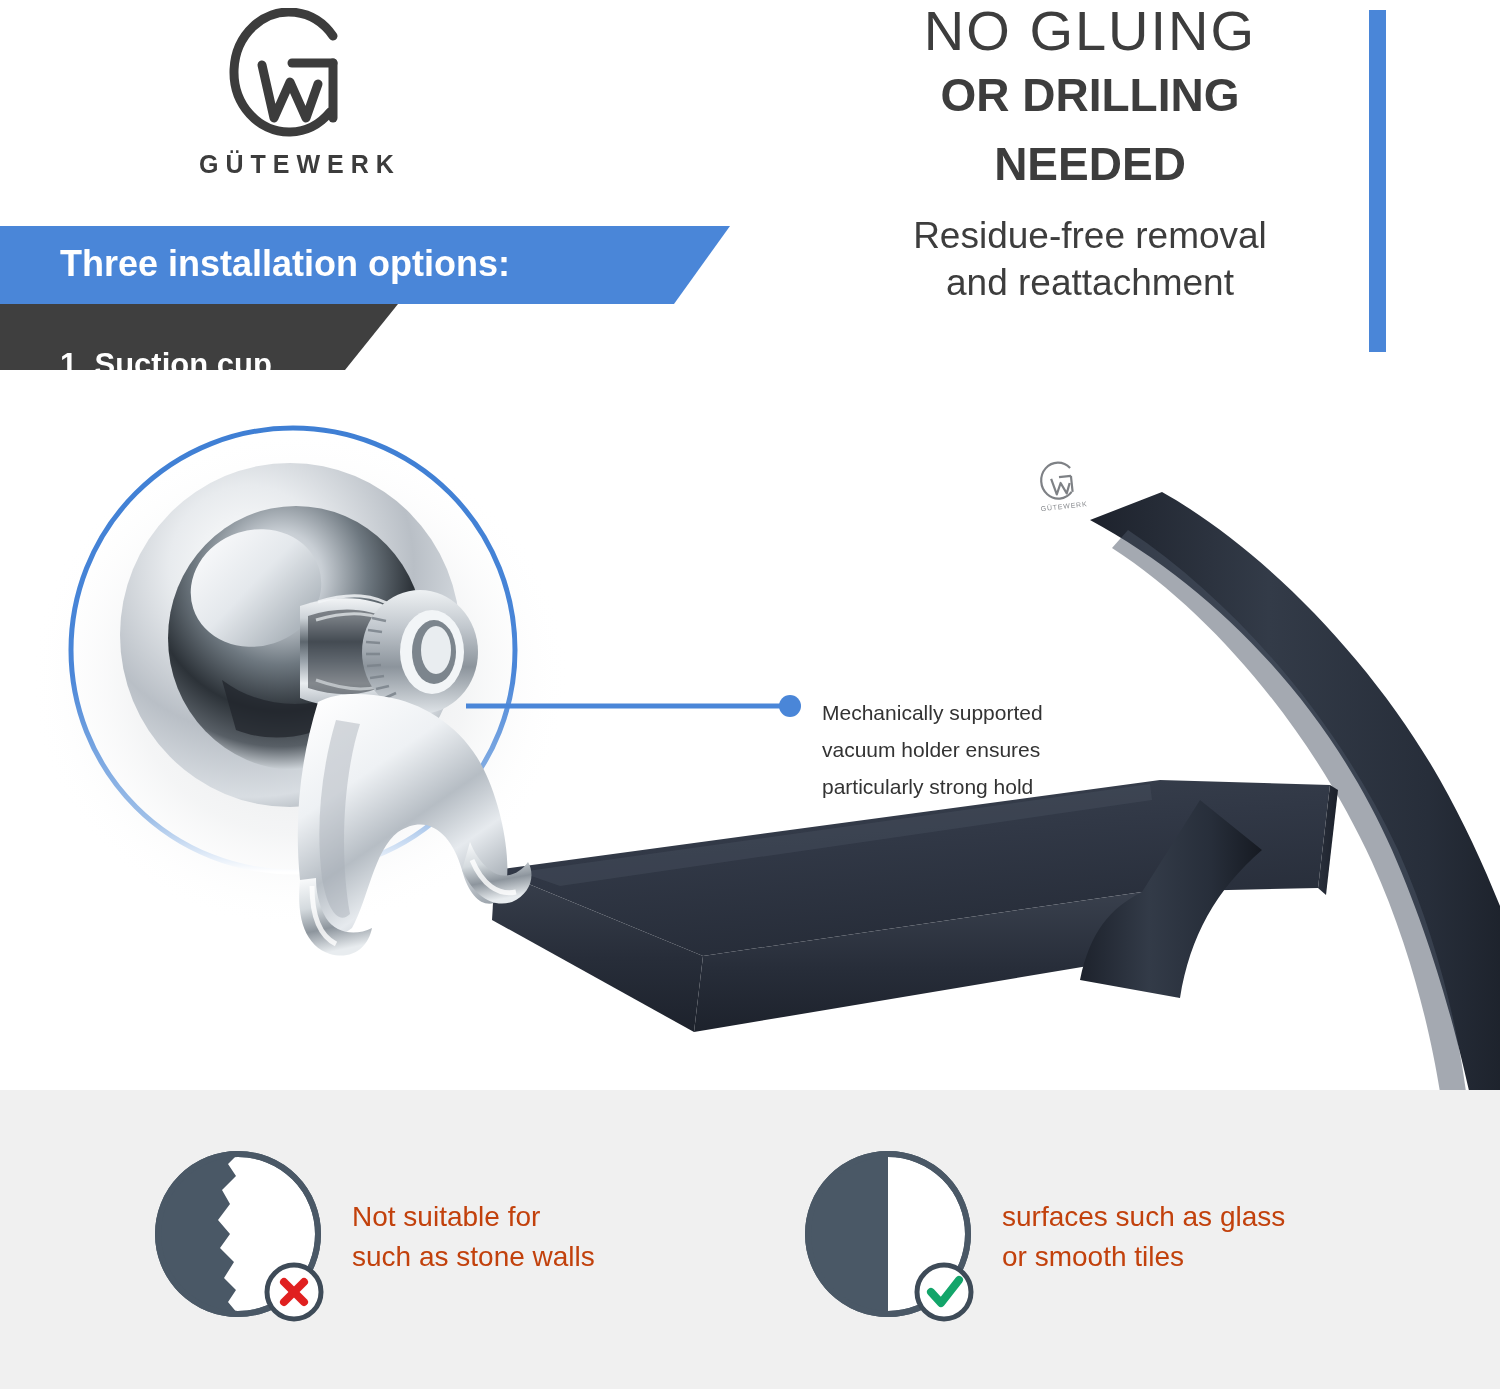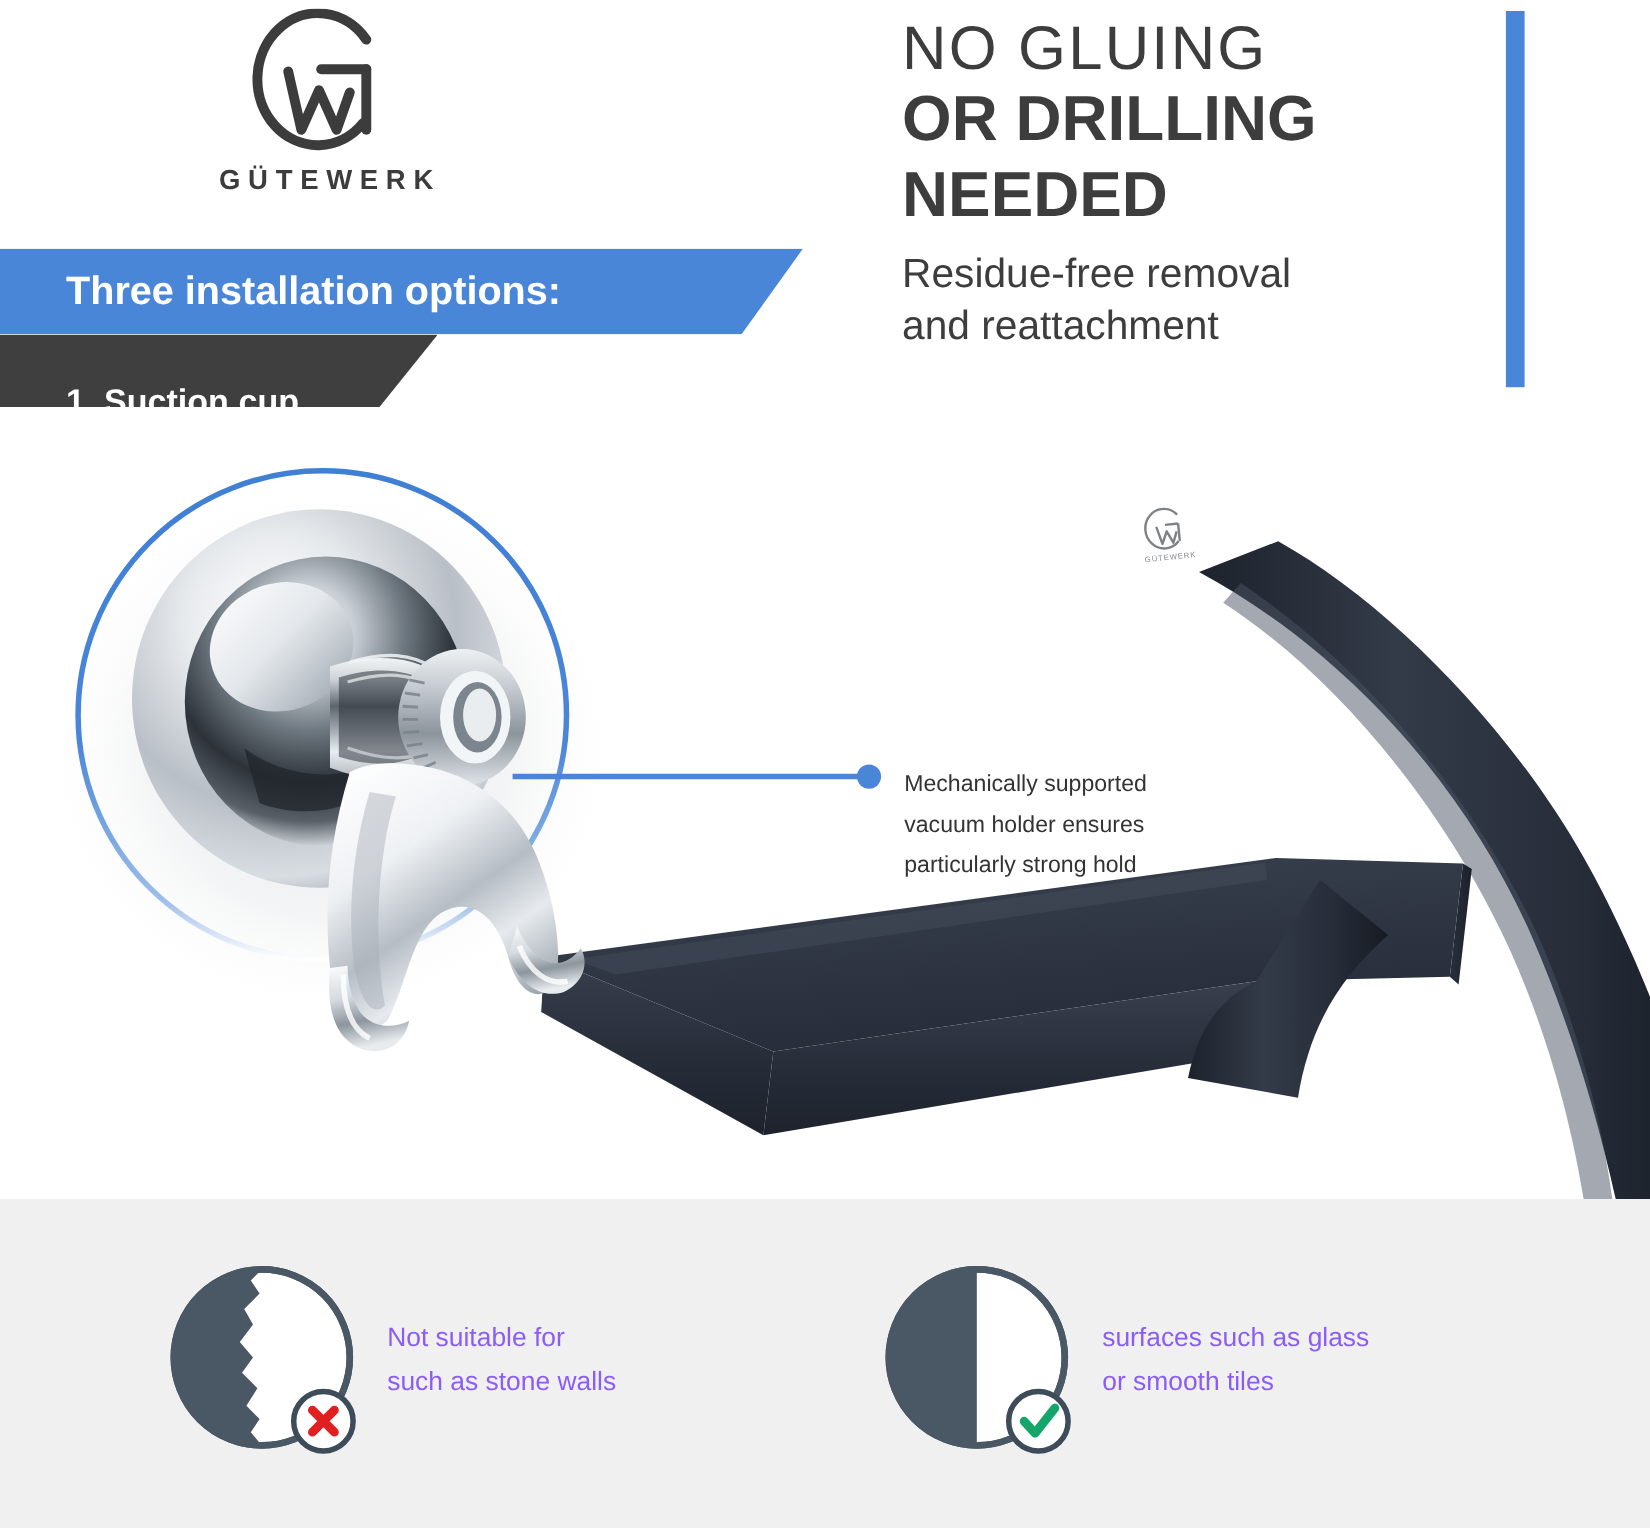--- a/index.html
+++ b/index.html
@@ -42,34 +42,34 @@
     font-size: 25px;
     font-weight: 700;
     letter-spacing: 7px;
     color: #3c3c3c;
     white-space: nowrap;
   }
 
   .headline-block {
     position: absolute;
     left: 820px;
-    top: 13px;
+    top: 0px;
     width: 540px;
-    text-align: left;
+    text-align: center;
   }
   .hl-thin {
     font-size: 56px;
     font-weight: 300;
     letter-spacing: 2px;
     color: #3d3d3d;
     line-height: 62px;
     white-space: nowrap;
   }
   .hl-bold {
-    font-size: 58px;
+    font-size: 46px;
     font-weight: 800;
     letter-spacing: 0px;
     color: #3d3d3d;
     line-height: 66px;
     white-space: nowrap;
   }
   .hl-bold.second {
     line-height: 72px;
   }
   .hl-sub {
@@ -172,23 +172,23 @@
   }
   #surface-note-rough { left: 150px; width: 570px; }
   #surface-note-smooth { left: 800px; width: 600px; }
   .surface-icon {
     width: 180px;
     height: 190px;
     flex: 0 0 180px;
     position: relative;
   }
   .surface-caption {
-    font-size: 24px;
+    font-size: 28px;
     line-height: 40px;
-    color: #8b5cf6;
+    color: #c2410c;
     margin-left: 22px;
   }
 </style>
 </head>
 <body>
 
 <div id="page">
 
   <div id="brand-logo">
     <div id="brand-mark">

